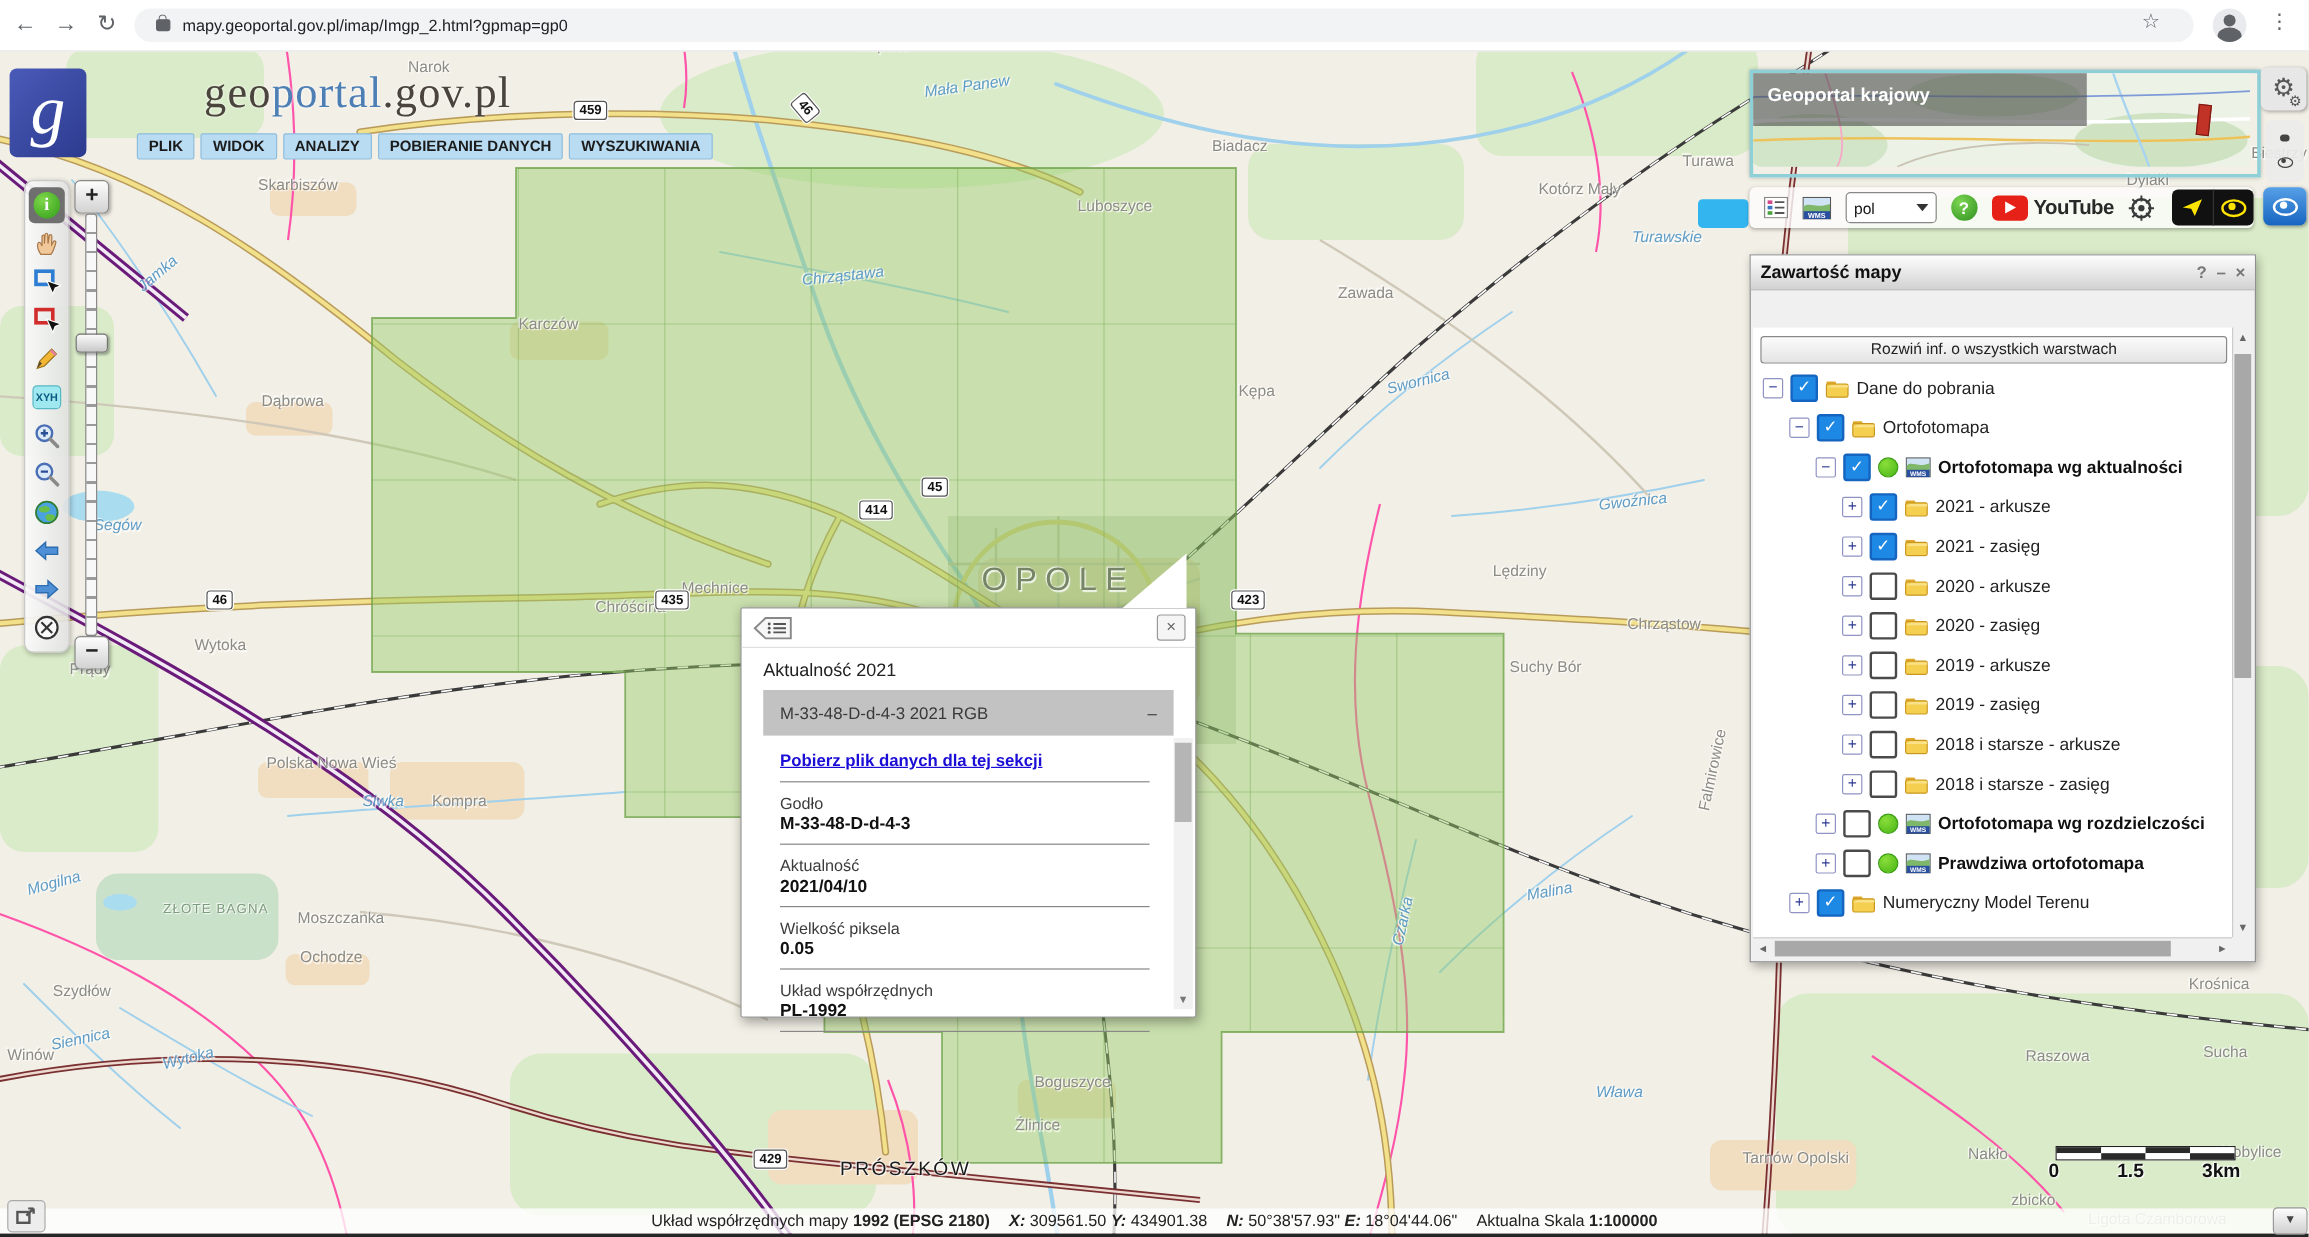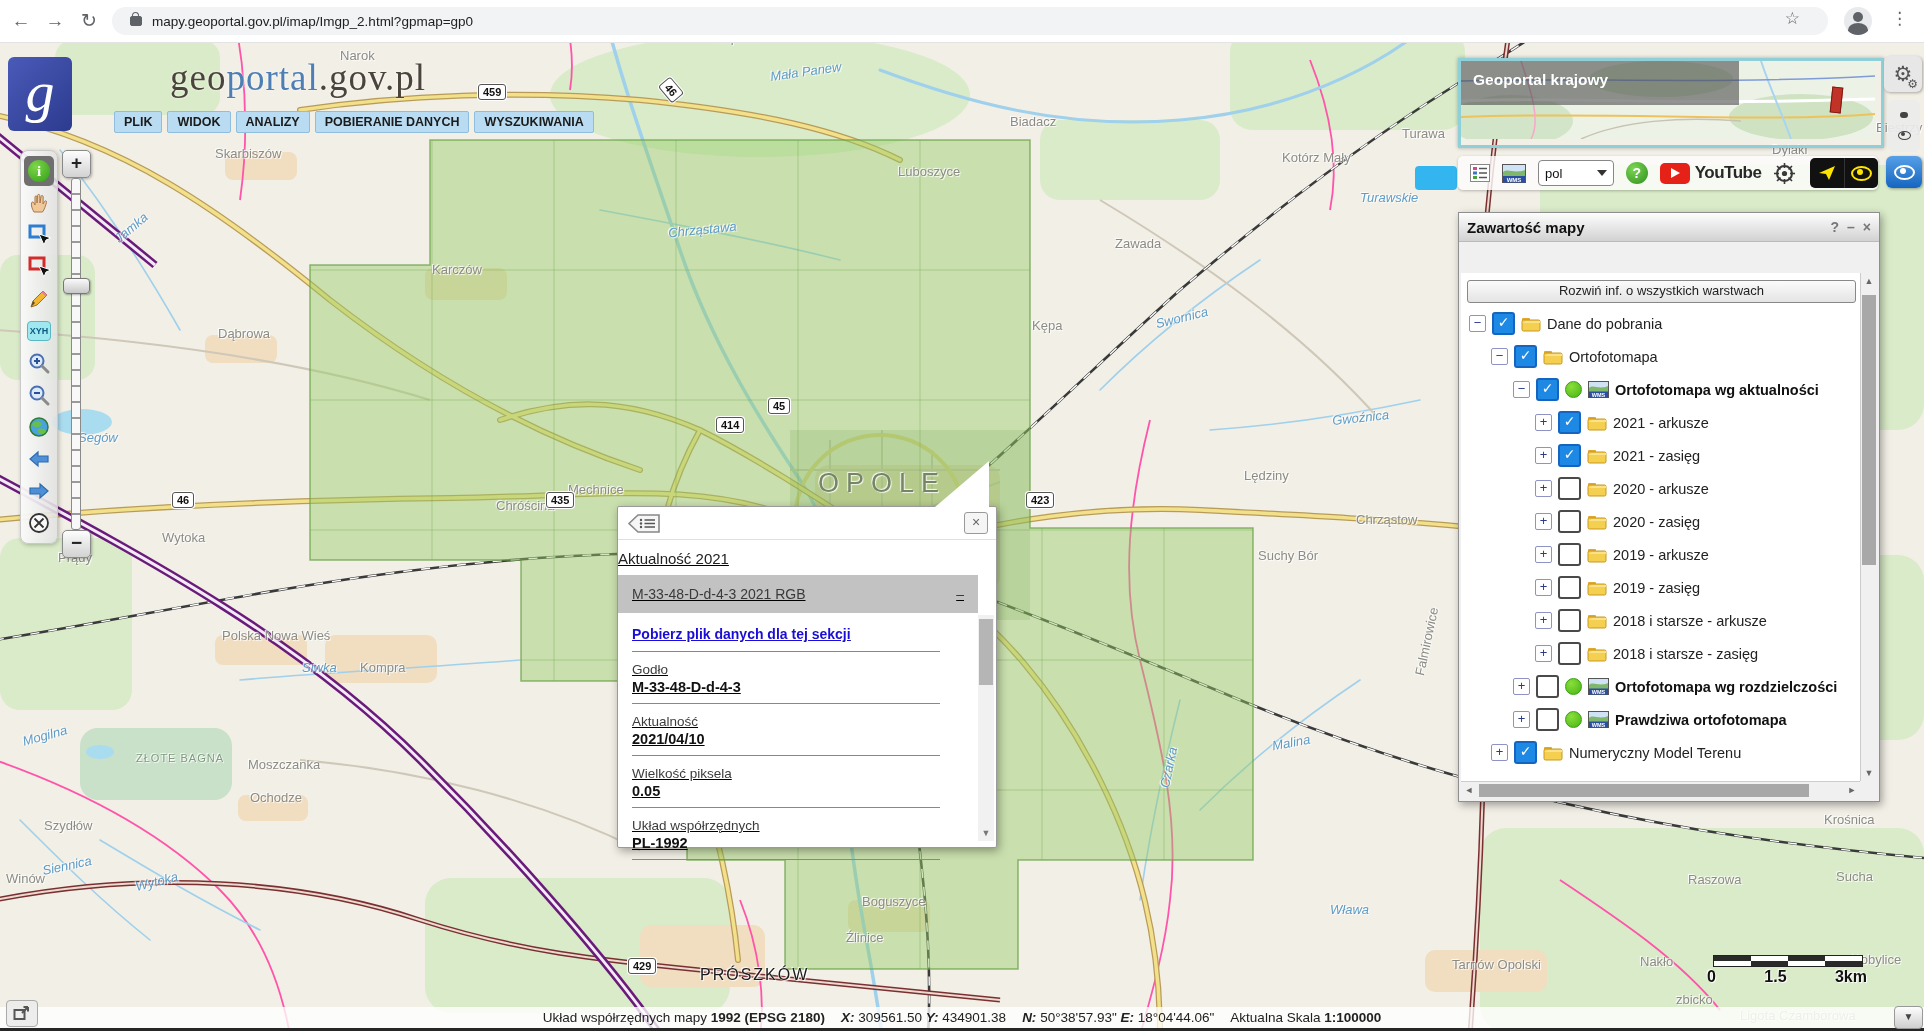--- a/index.html
+++ b/index.html
@@ -67,21 +67,21 @@
   
   #popup{position:absolute;left:617px;top:506px;width:378px;height:340px;background:#fff;
          border:1px solid #9a9a9a;border-radius:2px;z-index:45;
          box-shadow:2px 3px 10px rgba(0,0,0,.35);}
   #ptail{position:absolute;left:935px;top:461px;width:54px;height:46px;background:#fff;z-index:46;
          clip-path:polygon(100% 0,100% 100%,0 100%);filter:drop-shadow(-2px 0 1px rgba(0,0,0,.25));}
   #phead{height:32px;border-bottom:1px solid #e0e0e0;position:relative;}
   #plist{position:absolute;left:8px;top:6px;cursor:pointer;}
   #pclose{position:absolute;right:8px;top:5px;width:22px;height:20px;background:#f5f5f5;border:1px solid #999;
           border-radius:3px;text-align:center;line-height:18px;font-size:14px;color:#666;cursor:pointer;}
-  #pbody{padding:10px 18px 0 0;text-decoration:underline;}
+  #pbody{padding:10px 18px 0 18px;}
   #ptitle{font-size:15px;color:#222;margin-bottom:8px;}
   #psection{background:#c2c2c2;height:38px;display:flex;align-items:center;justify-content:space-between;
             padding:0 14px;font-size:14px;color:#3a3a3a;}
   #pfields{padding:12px 2px 0 14px;}
   #plink{font-size:14px;font-weight:bold;color:#1a0dd6;text-decoration:underline;cursor:pointer;}
   .psep{border-bottom:1px solid #888;margin:8px 0 10px 0;width:308px;}
   .plabel{font-size:13.5px;color:#3c3c3c;}
   .pvalue{font-size:14.5px;font-weight:bold;color:#111;margin-top:2px;}
   #pscroll{position:absolute;right:2px;top:108px;width:16px;height:226px;background:#f1f1f1;}
   #pthumb{position:absolute;left:1px;top:4px;width:14px;height:66px;background:#b5b5b5;}

